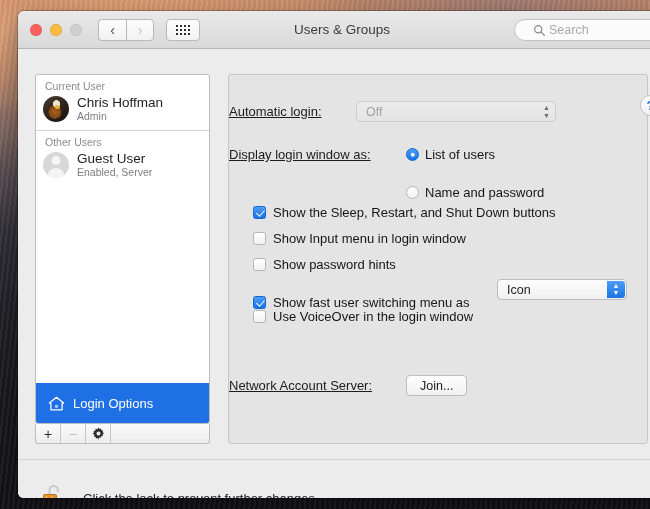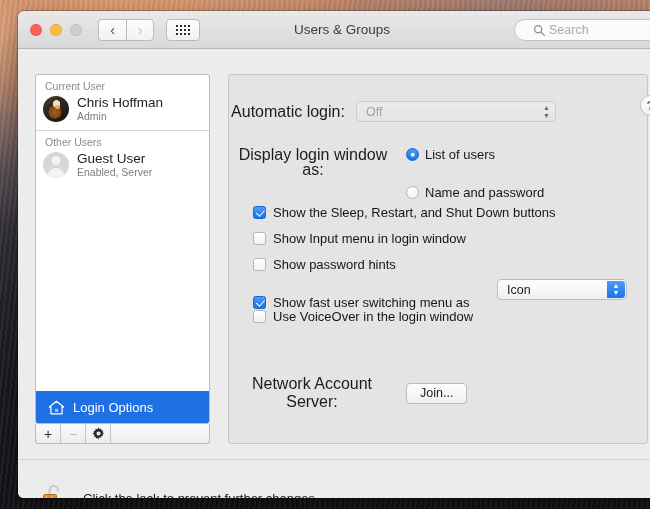--- a/index.html
+++ b/index.html
@@ -233,21 +233,21 @@
     margin: 0;
   }
   .spacer { flex: 1; }
 
   #login-options {
     background: #1f6fe5;
     display: flex;
     align-items: center;
     gap: 8px;
     padding: 5px 0 5px 12px;
-    height: 32px;
+    height: 40px;
   }
   #login-options .label {
     color: #ffffff;
     font-size: 13px;
   }
   .house { width: 17px; height: 15px; flex: 0 0 17px; }
 
   #sidebar-toolbar {
     position: absolute;
     left: 17px;
@@ -285,23 +285,24 @@
     border: 1px solid #c6c6c6;
     border-radius: 3px;
   }
 
   .row {
     position: absolute;
     display: flex;
     align-items: center;
   }
   .field-label {
-    font-size: 16px;
+    font-size: 13px;
     color: #1c1c1c;
-    text-align: center;
+    text-align: left;
+    text-decoration: underline;
   }
 
   
   .popup {
     position: relative;
     height: 21px;
     border-radius: 4px;
     border: 1px solid #bdbdbd;
     background: linear-gradient(to bottom, #fdfdfd, #f0f0f0);
     display: flex;

